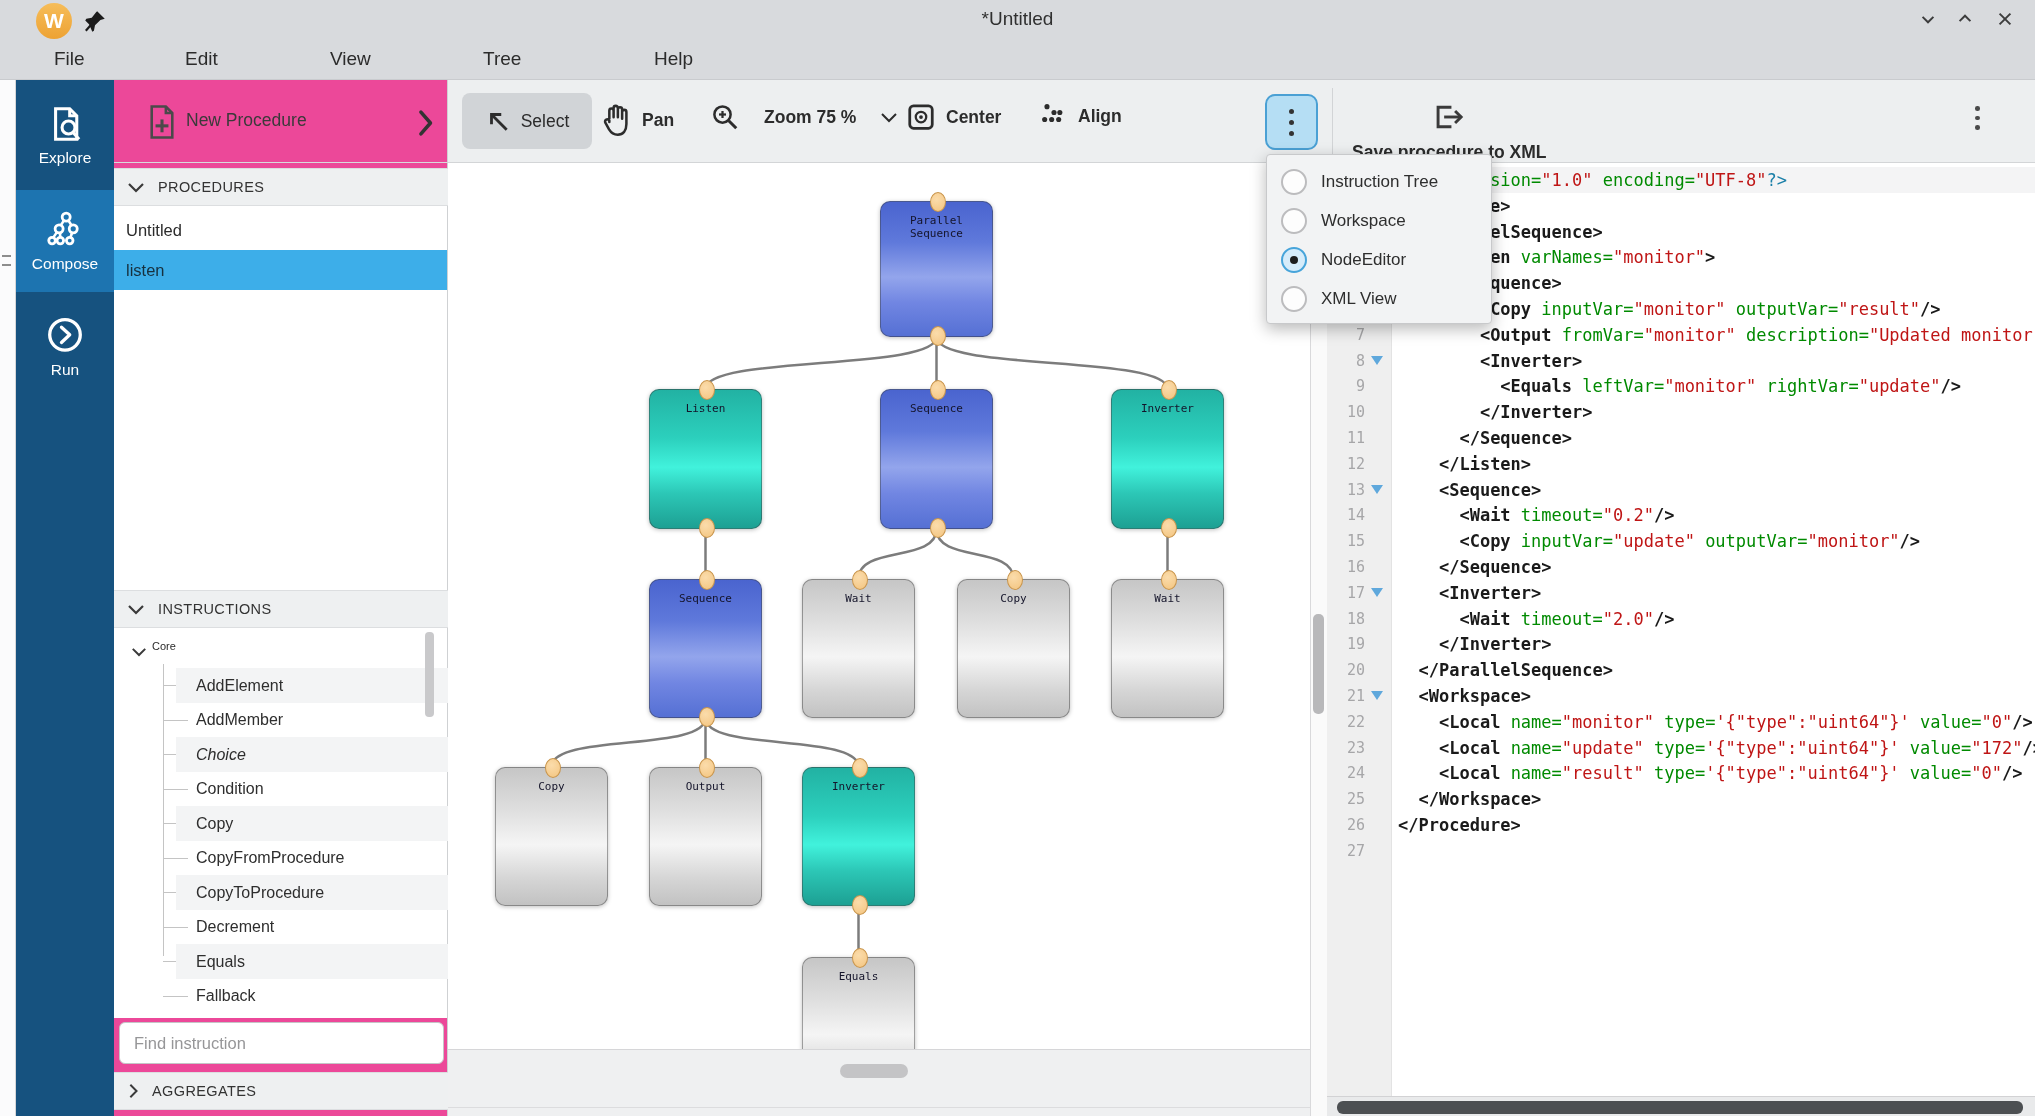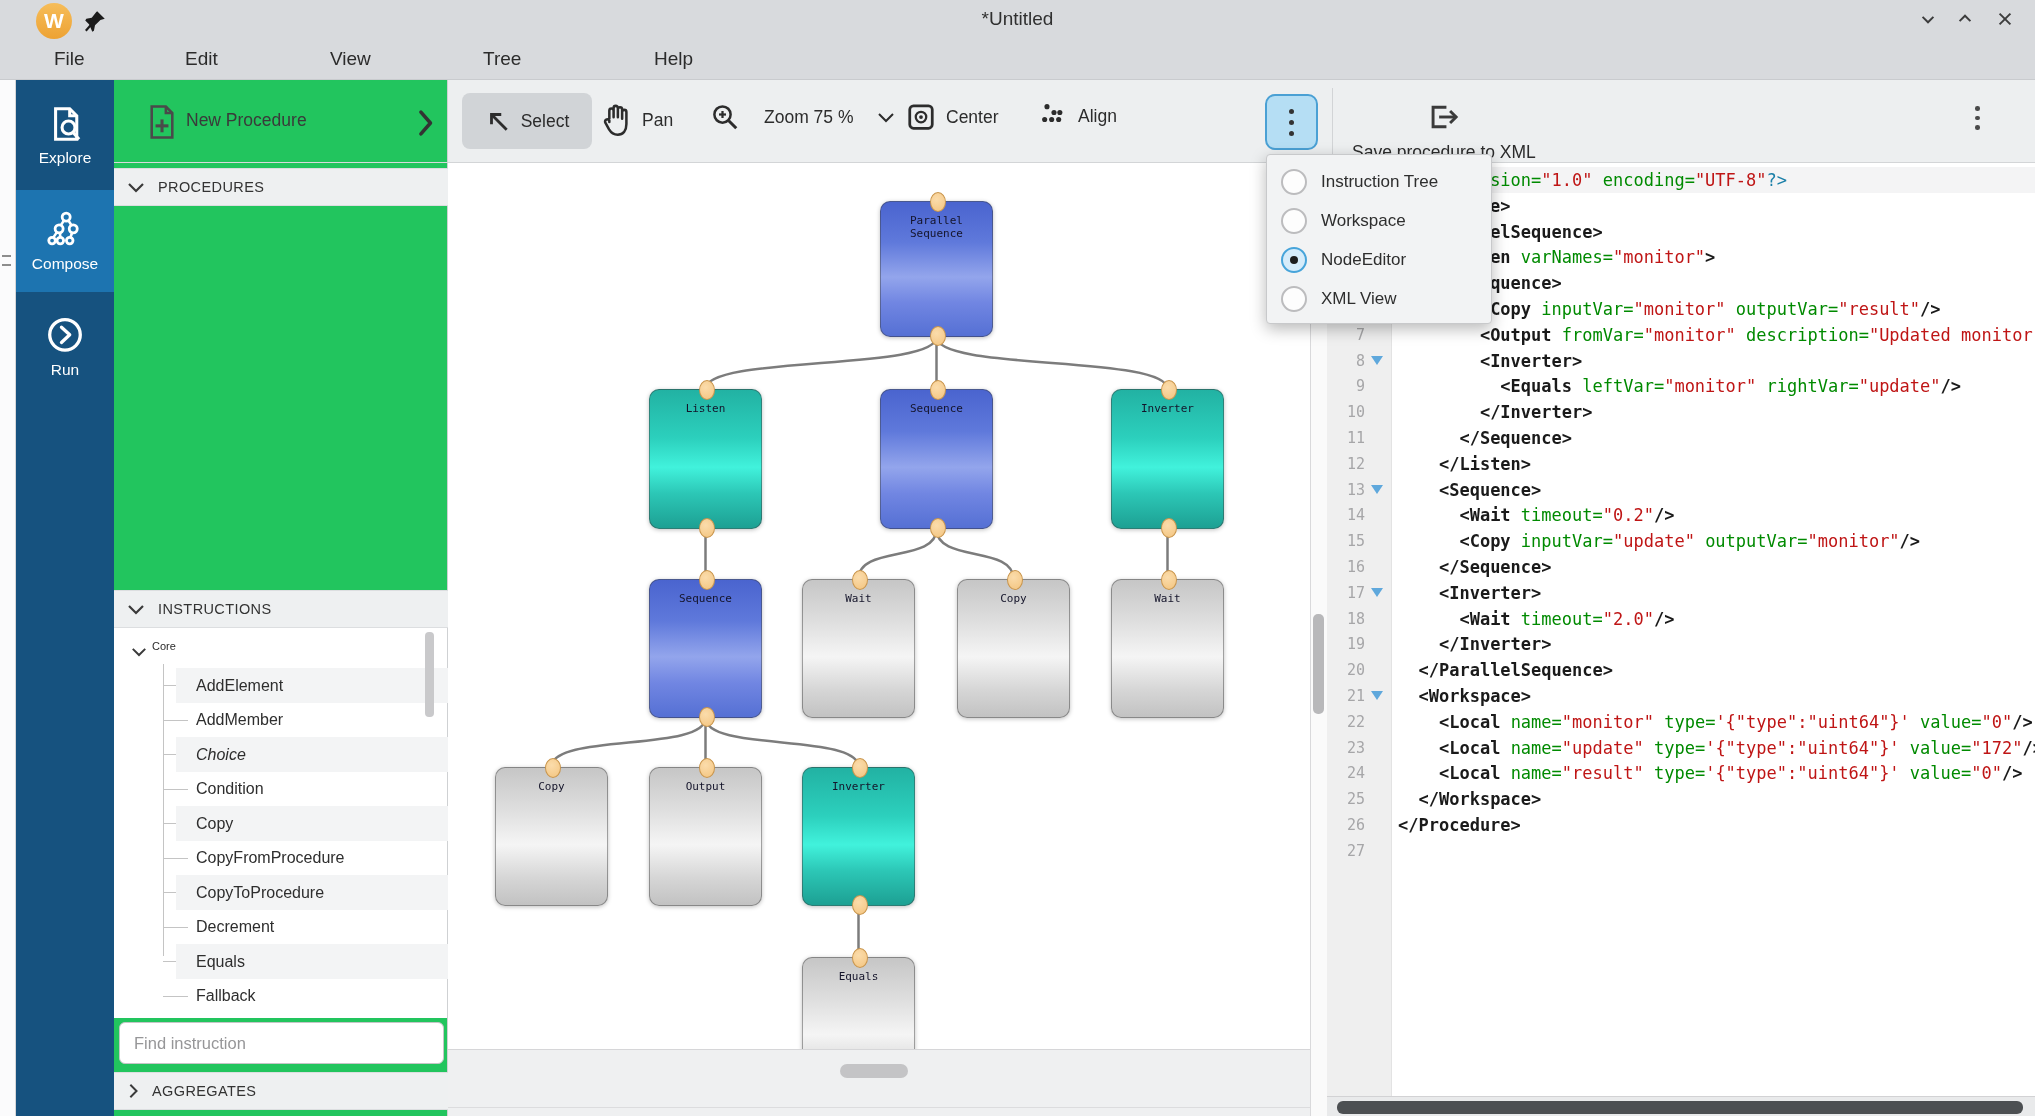--- a/index.html
+++ b/index.html
@@ -23,21 +23,21 @@
   .edgestrip .tick{position:absolute;left:2px;width:9px;height:2px;background:#8d8d8d;}
 
   
   .rail{left:16px;top:80px;width:98px;height:1036px;background:#16527f;}
   .rail-item{position:absolute;left:0;width:98px;height:102px;display:flex;flex-direction:column;
              align-items:center;justify-content:center;color:#fff;cursor:pointer;}
   .rail-item.active{background:#1d74b0;}
   .rail-item span{font-size:15.5px;margin-top:5px;}
 
   
-  .sidebar{left:114px;top:80px;width:334px;height:1036px;background:#22c55e;border-right:1px solid #cfd1d3;}
+  .sidebar{left:114px;top:80px;width:334px;height:1036px;background:#ec4899;border-right:1px solid #cfd1d3;}
   .sb-header{position:absolute;left:0;top:0;width:333px;height:83px;border-bottom:1px solid #d8dadc;}
   .sec-head{position:absolute;left:0;width:335px;height:38px;background:#eef0f1;
             border-top:1px solid #dcdee0;border-bottom:1px solid #dcdee0;
             display:flex;align-items:center;font-size:14.5px;color:#333;letter-spacing:.4px;}
   .sec-head svg{margin:0 13px 0 13px;}
   .proc-row{position:absolute;left:0;width:333px;height:40px;display:flex;align-items:center;
             padding-left:12px;font-size:16.5px;background:#fff;color:#2b2b2b;cursor:pointer;}
   .proc-row.sel{background:#3daee9;color:#17313f;}
   .white-zone{position:absolute;left:0;width:333px;background:#fff;}
   .instr-row{position:absolute;left:62px;width:272px;height:35px;display:flex;align-items:center;
@@ -45,21 +45,21 @@
   .instr-row.stripe{background:#f3f4f5;}
   .treeline{position:absolute;background:#c4c4c4;}
   .find-box{position:absolute;left:5px;top:942px;width:325px;height:42px;border:1px solid #c5c5c7;border-radius:6px;
             background:#fff;font-size:16.5px;color:#2b2b2b;padding:0 14px;outline:none;
             font-family:"Liberation Sans",sans-serif;}
   .find-box::placeholder{color:#969698;}
   .sb-scroll{position:absolute;left:311px;top:552px;width:9px;height:85px;background:#c9c9cb;border-radius:4px;}
 
   
   .toolbar{left:448px;top:80px;width:1587px;height:83px;background:#edeff0;border-bottom:1px solid #d3d5d7;}
-  .tb-group{position:absolute;display:flex;align-items:center;gap:10px;color:#2c2c2c;font-size:17.5px;cursor:pointer;}
+  .tb-group{position:absolute;display:flex;align-items:center;gap:10px;color:#2c2c2c;font-size:17.5px;cursor:pointer;font-weight:bold;}
   .select-btn{position:absolute;left:14px;top:13px;width:130px;height:56px;background:#d1d4d7;border-radius:8px;
               display:flex;align-items:center;justify-content:center;gap:10px;font-size:17.5px;cursor:pointer;}
   .kebab-btn{position:absolute;left:817px;top:14px;width:53px;height:56px;background:#b5def4;
              border:2px solid #4aa0d4;border-radius:10px;display:flex;align-items:center;justify-content:center;cursor:pointer;}
   .dots-v{display:flex;flex-direction:column;gap:6px;}
   .dots-v i{width:5px;height:5px;border-radius:50%;background:#333;}
   .tb-divider{position:absolute;left:884px;top:8px;width:1px;height:68px;background:#d2d4d6;}
 
   
   .dropdown{left:1266px;top:154px;width:226px;height:170px;background:#f2f3f4;border:1px solid #c8c9cb;
@@ -190,20 +190,24 @@
       </svg>
     </div>
 
     <div class="sec-head" style="top:88px;">
       <svg width="18" height="12" viewBox="0 0 18 12">
         <polyline points="2,3 9,10 16,3" fill="none" stroke="#3a3a3a" stroke-width="2.2"></polyline>
         </svg>
       <span>PROCEDURES</span>
     </div>
 
+    <div class="white-zone" style="top:126px;height:384px;">
+        <div class="proc-row" style="top: 4px;">Untitled</div>
+        <div class="proc-row sel" style="top: 44px;">listen</div>
+      </div>
 
     <div class="sec-head" style="top:510px;">
       <svg width="18" height="12" viewBox="0 0 18 12">
         <polyline points="2,3 9,10 16,3" fill="none" stroke="#3a3a3a" stroke-width="2.2"></polyline>
         </svg>
       <span>INSTRUCTIONS</span>
     </div>
 
     <div class="white-zone" style="top:548px;height:390px;">
       <svg class="abs" style="left:17px;top:18px;cursor:pointer;" width="16" height="11" viewBox="0 0 18 12">

